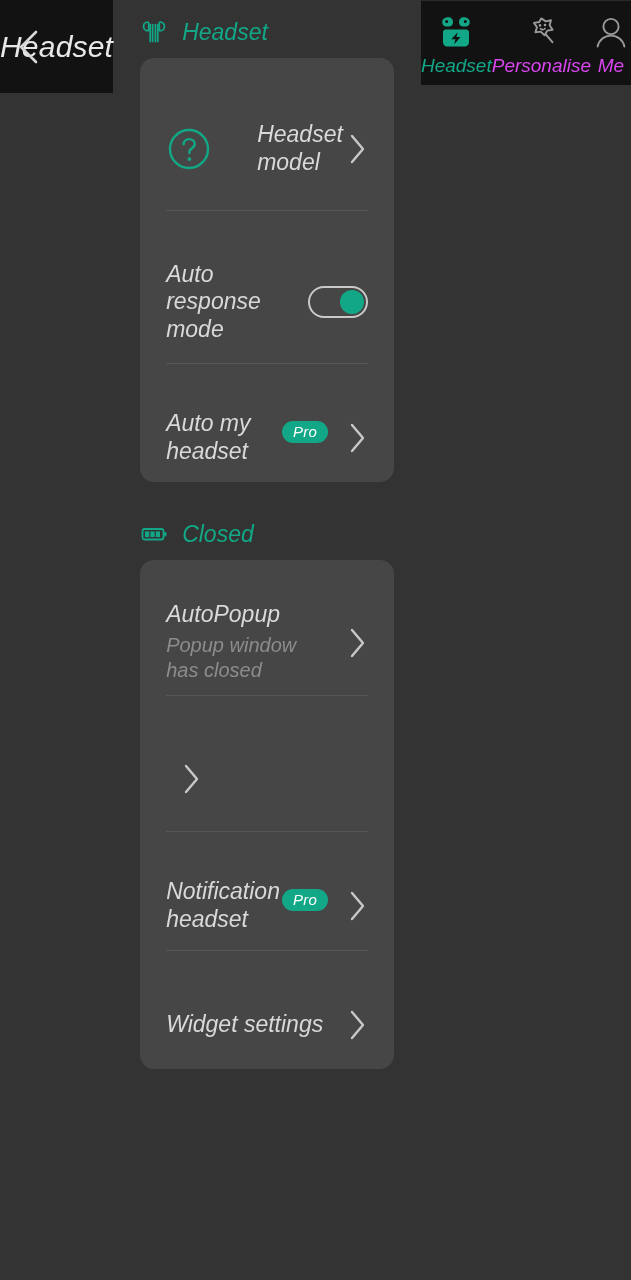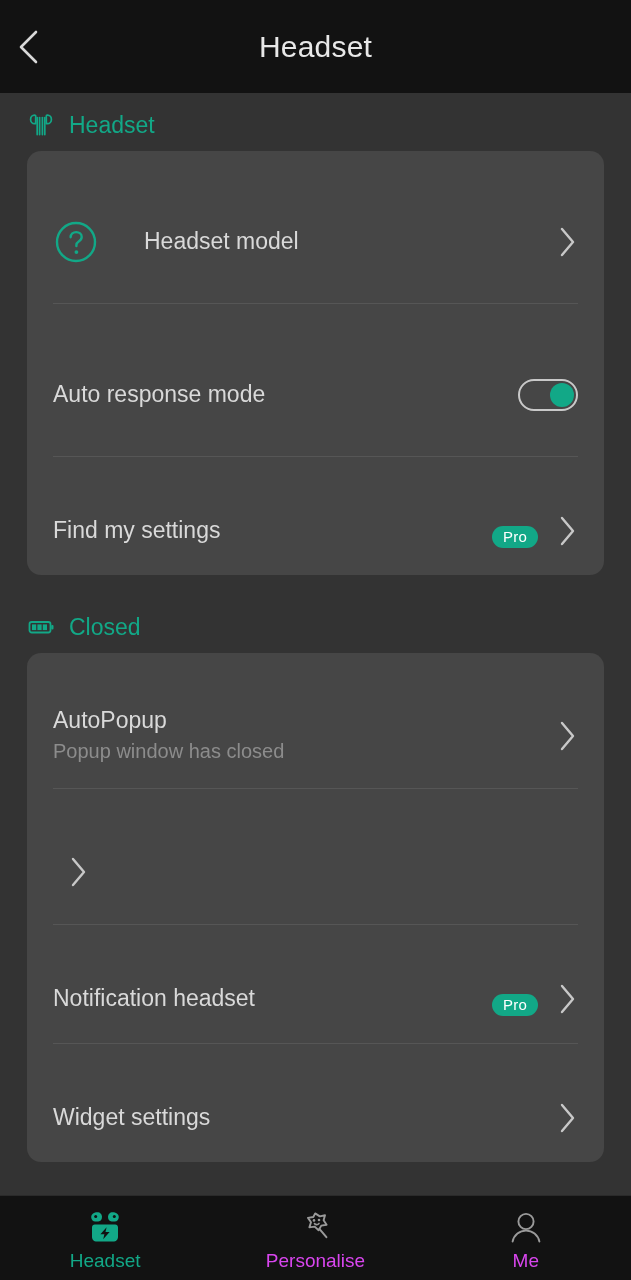--- a/index.html
+++ b/index.html
@@ -9,21 +9,22 @@
     background: #333333;
     font-family: "Liberation Sans", sans-serif;
     overflow: hidden;
   }
   .phone {
     position: relative;
     width: 631px;
     height: 1280px;
     background: #333333;
     display: flex;
-    flex-direction: column;
+    flex-direction: row;
+    font-style: italic;
   }
 
   
   .topbar {
     position: relative;
     height: 93px;
     background: #121212;
     flex: 0 0 93px;
     display: flex;
     align-items: center;
@@ -117,21 +118,21 @@
   }
   .row .subtitle {
     color: #8c8c8c;
     font-size: 20px;
     font-weight: 400;
     line-height: 1.28;
     max-width: 400px;
   }
   .row .right-slot {
     display: flex;
-    align-items: flex-end;
+    align-items: flex-start;
     gap: 18px;
     margin-left: 14px;
     flex: 0 0 auto;
   }
   .divider {
     height: 1px;
     background: #565656;
     margin: 0 26px;
   }
 
@@ -275,21 +276,21 @@
           <span class="toggle">
             <span class="knob"></span>
           </span>
         </span>
       </div>
 
       <div class="divider"></div>
 
       <div class="row">
         <span class="texts">
-          <span class="title">Find my settings</span>
+          <span class="title">Auto my headset</span>
         </span>
         <span class="right-slot">
           <span class="pro-badge">Pro</span>
           <span class="chev">
             <svg width="20" height="32" viewBox="0 0 20 32">
               <polyline points="5,3 16,16 5,29" fill="none" stroke="#c8c8c8" stroke-width="2.4" stroke-linecap="round" stroke-linejoin="round"></polyline>
             </svg>
           </span>
         </span>
       </div>

